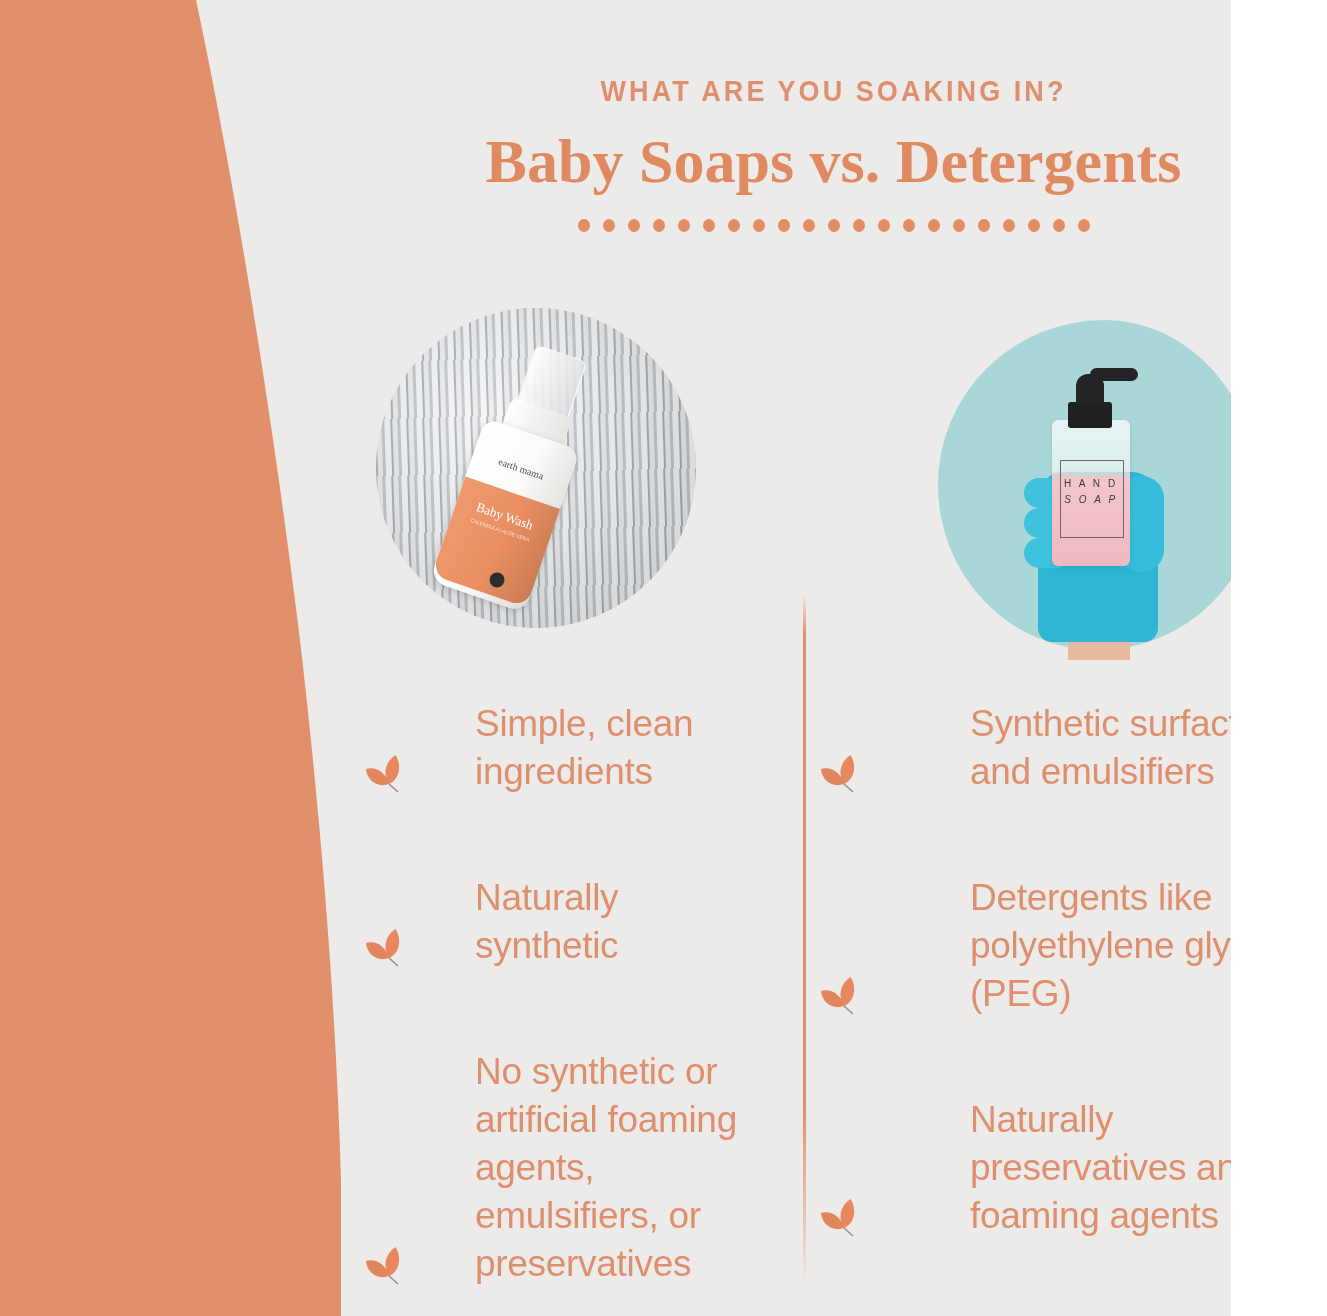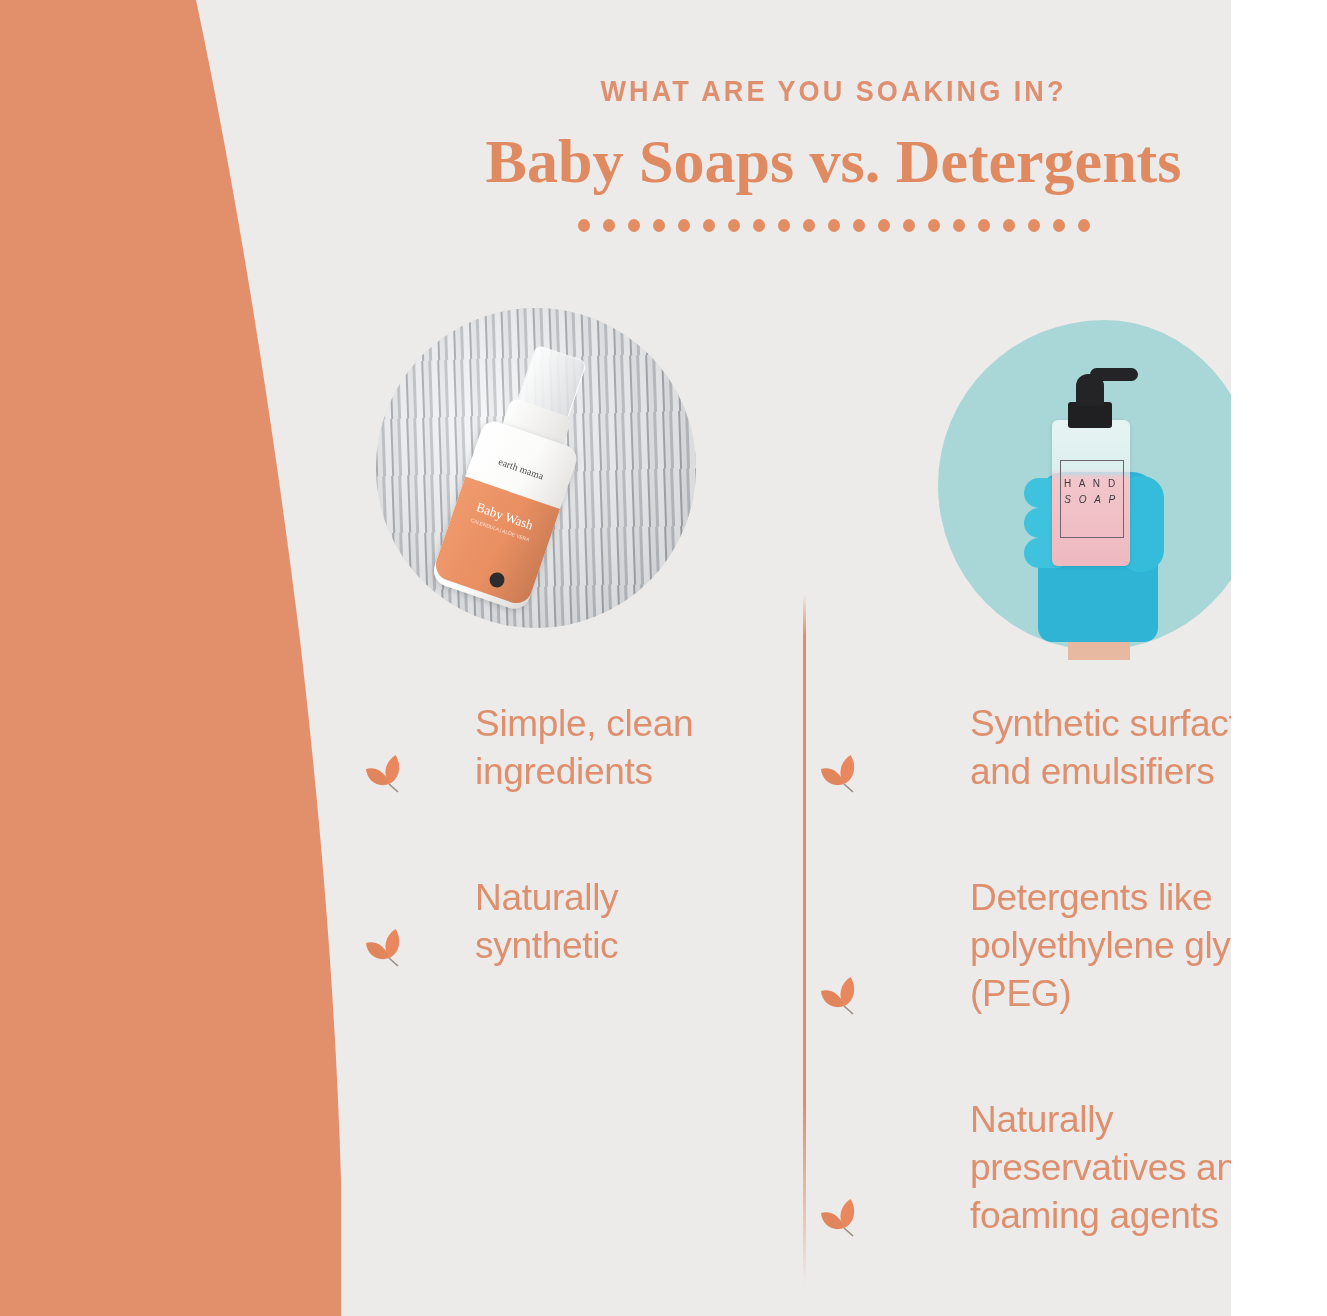--- a/index.html
+++ b/index.html
@@ -464,20 +464,30 @@
       <div class="bullet">
         <span class="leaf-icon">
           <svg viewBox="0 0 46 44" width="46" height="44" xmlns="http://www.w3.org/2000/svg">
             <path d="M30.5 3 C20 10 17.5 22 24 32 C34 28 37.5 14 30.5 3 Z" fill="#e9885f"></path>
             <path d="M1 17 C2 29 13 36 24 32 C21 20 10 14 1 17 Z" fill="#e1855d"></path>
             <path d="M24 32 L33 40" stroke="#9c8f86" stroke-width="1.6" fill="none"></path>
           </svg>
         </span>
         <span class="bullet-text">Naturally synthetic</span>
       </div>
+      <div class="bullet">
+        <span class="leaf-icon">
+          <svg viewBox="0 0 46 44" width="46" height="44" xmlns="http://www.w3.org/2000/svg">
+            <path d="M30.5 3 C20 10 17.5 22 24 32 C34 28 37.5 14 30.5 3 Z" fill="#e9885f"></path>
+            <path d="M1 17 C2 29 13 36 24 32 C21 20 10 14 1 17 Z" fill="#e1855d"></path>
+            <path d="M24 32 L33 40" stroke="#9c8f86" stroke-width="1.6" fill="none"></path>
+          </svg>
+        </span>
+        <span class="bullet-text">No synthetic or artificial foaming agents, emulsifiers, or preservatives</span>
+      </div>
     </div>
 
     <div class="col col-right">
       <div class="bullet">
         <span class="leaf-icon">
           <svg viewBox="0 0 46 44" width="46" height="44" xmlns="http://www.w3.org/2000/svg">
             <path d="M30.5 3 C20 10 17.5 22 24 32 C34 28 37.5 14 30.5 3 Z" fill="#e9885f"></path>
             <path d="M1 17 C2 29 13 36 24 32 C21 20 10 14 1 17 Z" fill="#e1855d"></path>
             <path d="M24 32 L33 40" stroke="#9c8f86" stroke-width="1.6" fill="none"></path>
           </svg>

